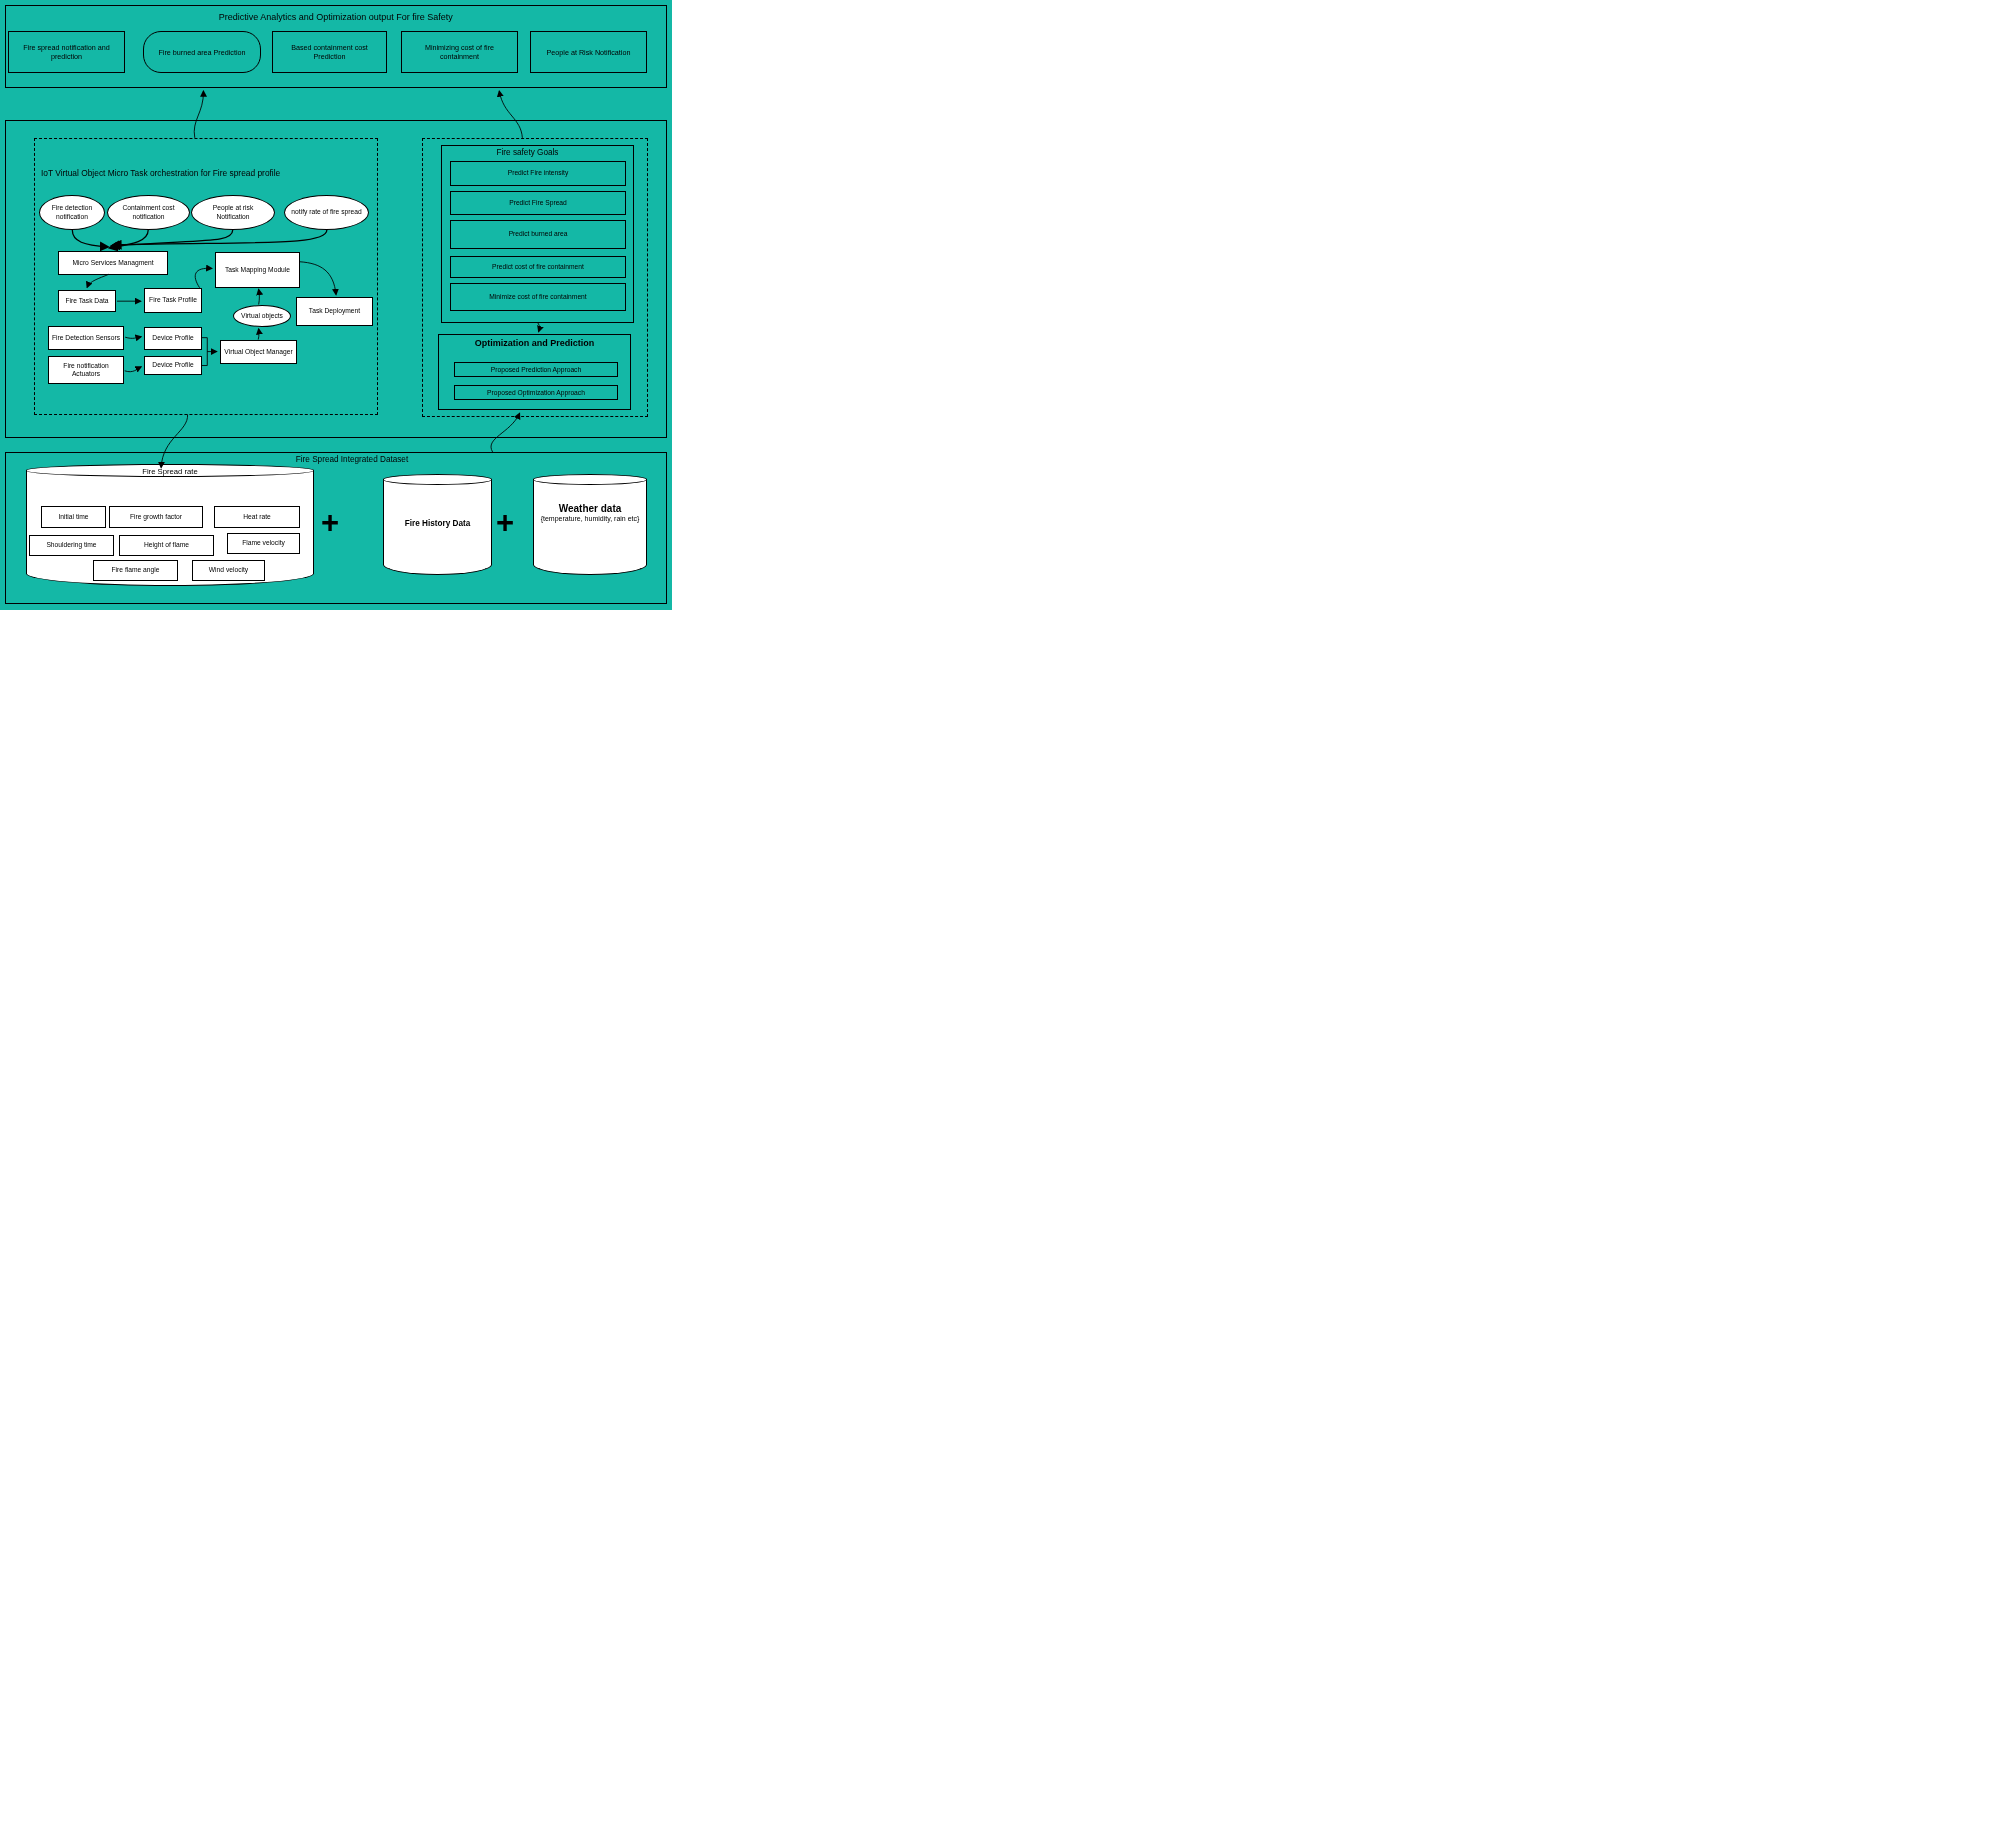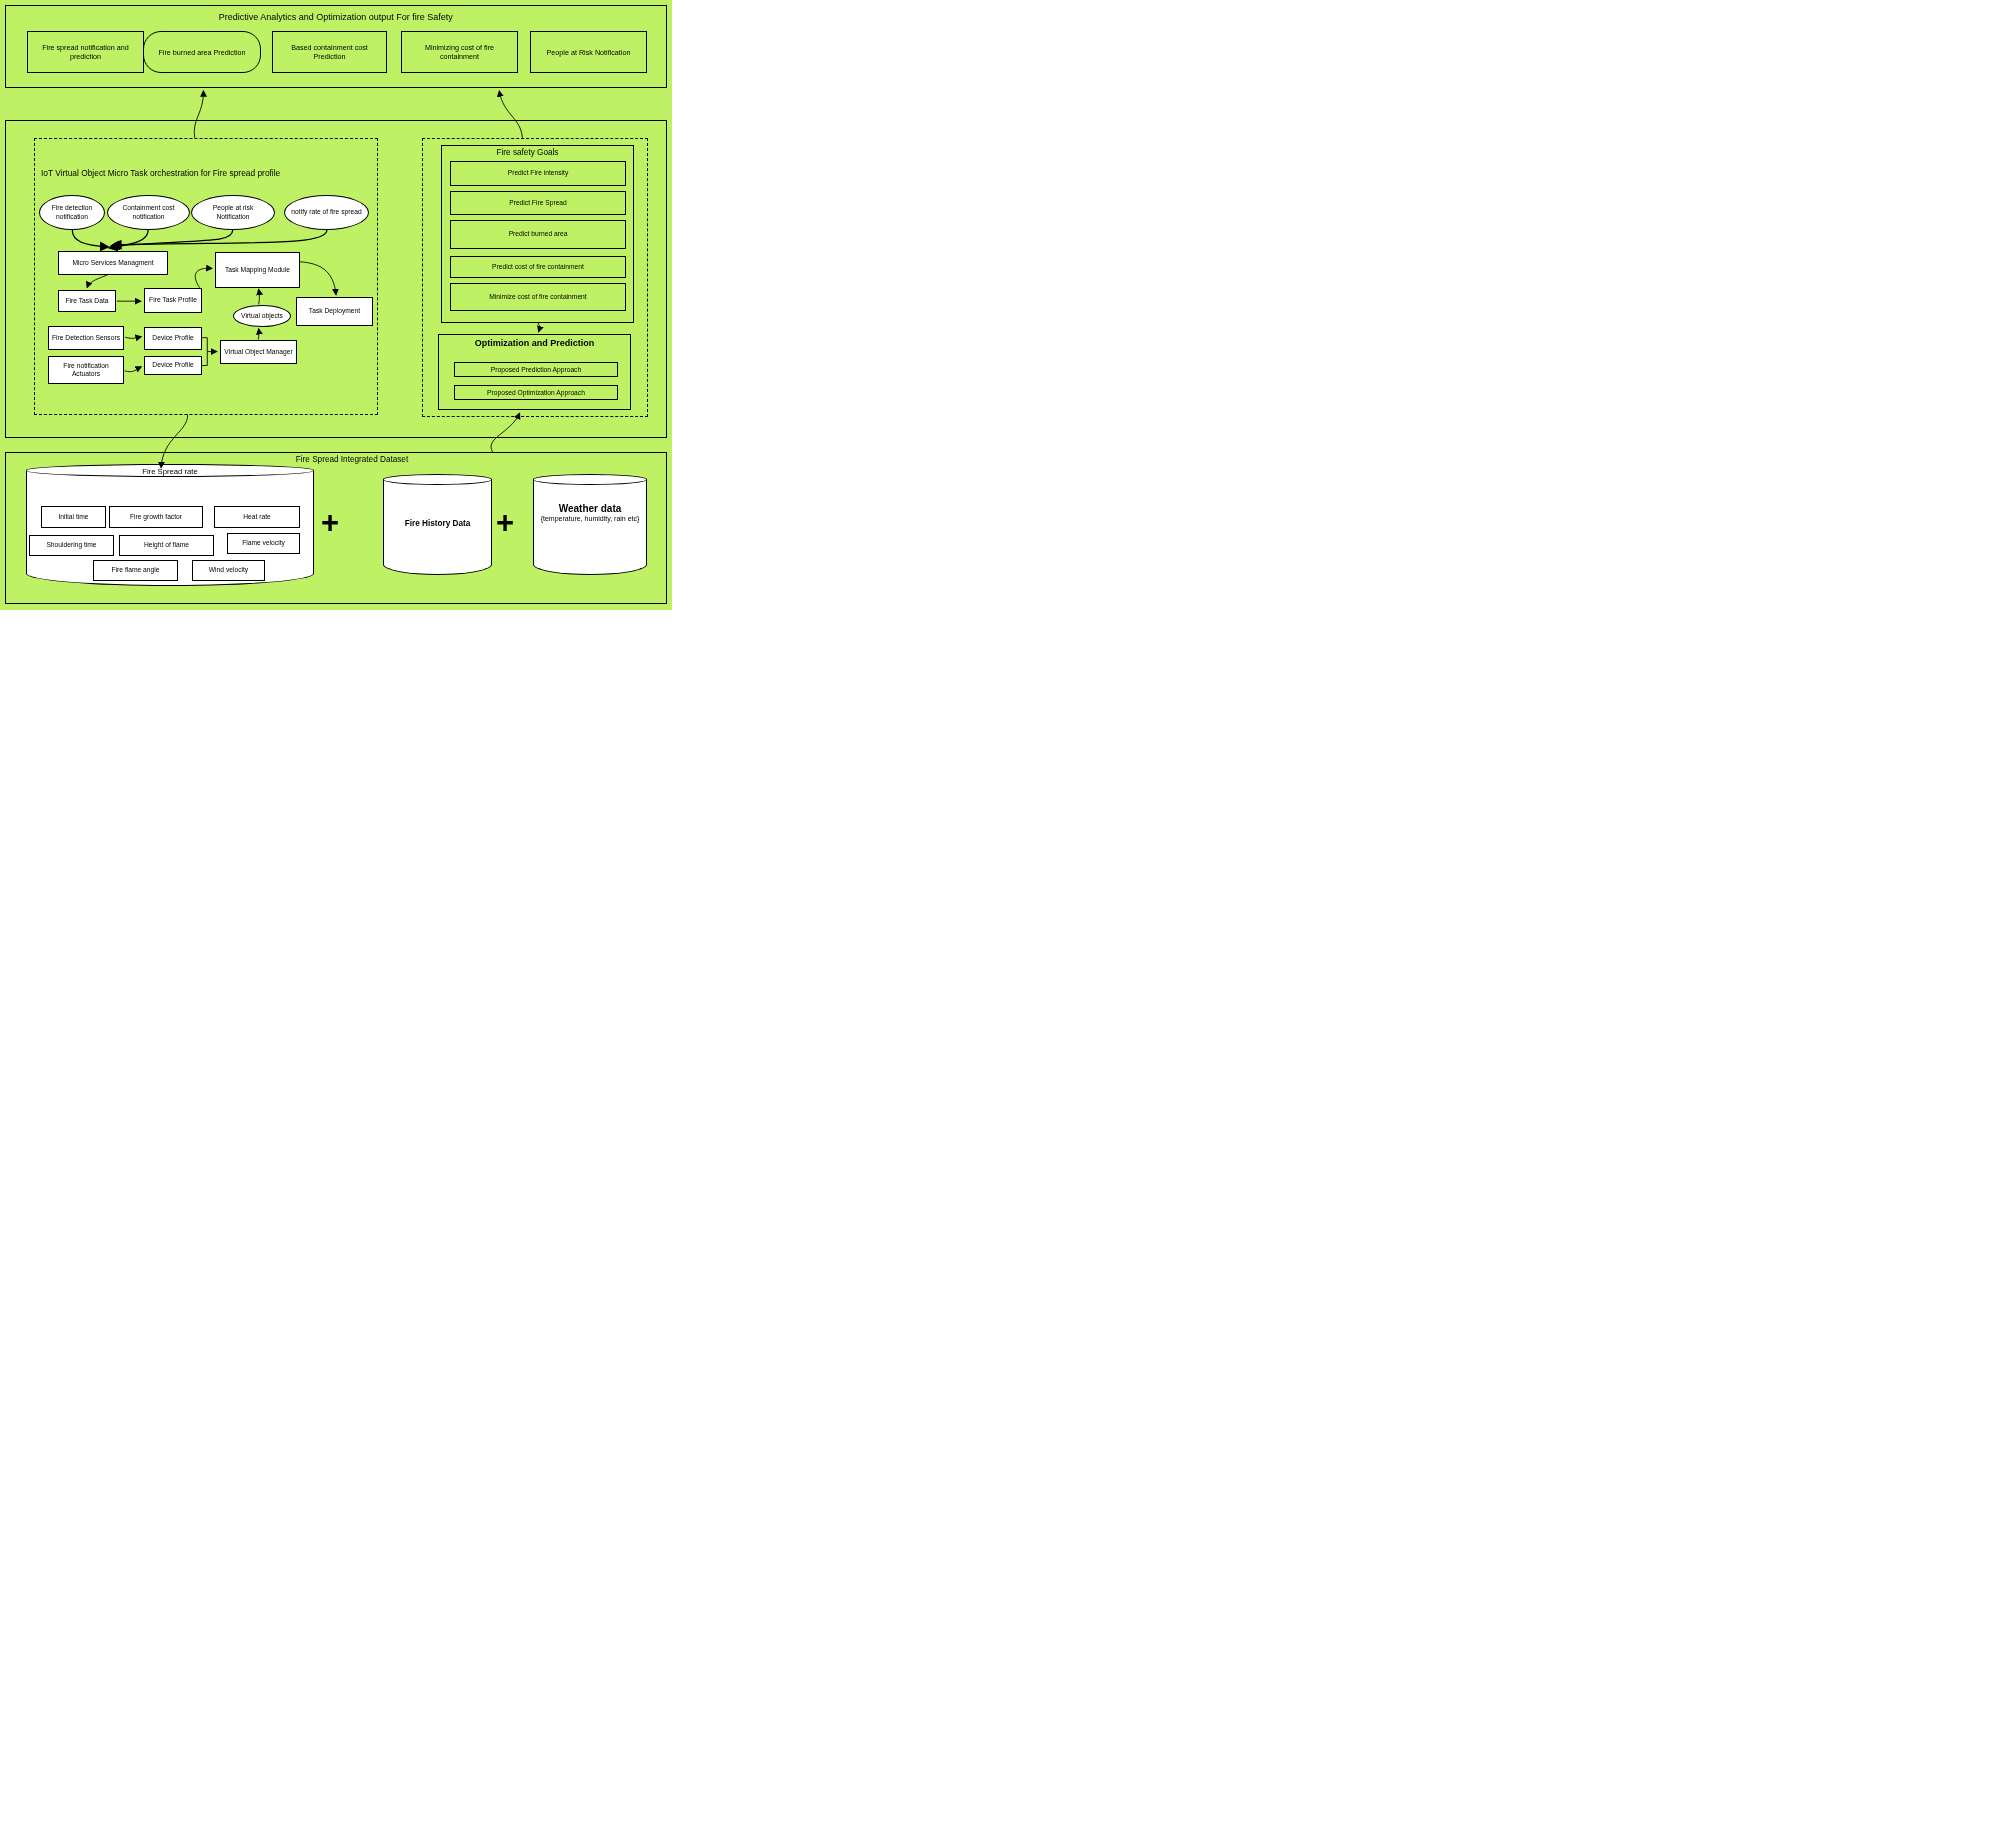--- a/index.html
+++ b/index.html
@@ -1,23 +1,23 @@
 <!DOCTYPE html>
 <html style="font-size:7.7px"><head>
 <meta charset="utf-8">
 <style>
   html,body{margin:0;padding:0;background:#ffffff;font-family:"Liberation Sans",sans-serif;color:#000;}
-  .page{position:relative;width:672px;height:610px;background:#bef264;overflow:hidden;}
+  .page{position:relative;width:672px;height:610px;background:#14b8a6;overflow:hidden;}
   .abs{position:absolute;box-sizing:border-box;}
   .ctr{display:flex;align-items:center;justify-content:center;text-align:center;line-height:1.25;}
   
   .top-box{left:4.8px;top:4.8px;width:662px;height:83px;border:1.4px solid #000;}
   .top-title{left:4.8px;top:11.5px;width:662px;text-align:center;font-size:9px;}
   .tbox{top:31px;height:42px;border:0.5px solid #000;font-size:7.2px;padding:0 4.8px;}
-  .t1{left:27px;width:117px;} .t2{left:143px;width:118px;border-radius:18px;} .t3{left:272px;width:115px;}
+  .t1{left:8px;width:117px;} .t2{left:143px;width:118px;border-radius:18px;} .t3{left:272px;width:115px;}
   .t4{left:401px;width:117px;} .t5{left:530px;width:117px;}
   
   .mid-box{left:4.8px;top:120px;width:662px;height:318px;border:1px solid #000;}
   .ldash{left:34px;top:138px;width:344px;height:277px;border:1px dashed #000;}
   .ldash-title{left:41px;top:168px;font-size:8.4px;white-space:nowrap;}
   .ellipse{border:0.5px solid #000;border-radius:50%;font-size:6.7px;padding:0 3.8px;background:#fff;}
   .e1{left:39px;top:195px;width:66px;height:35px;}
   .e2{left:107px;top:195px;width:83px;height:35px;}
   .e3{left:191px;top:195px;width:84px;height:35px;}
   .e4{left:284px;top:195px;width:85px;height:35px;}

